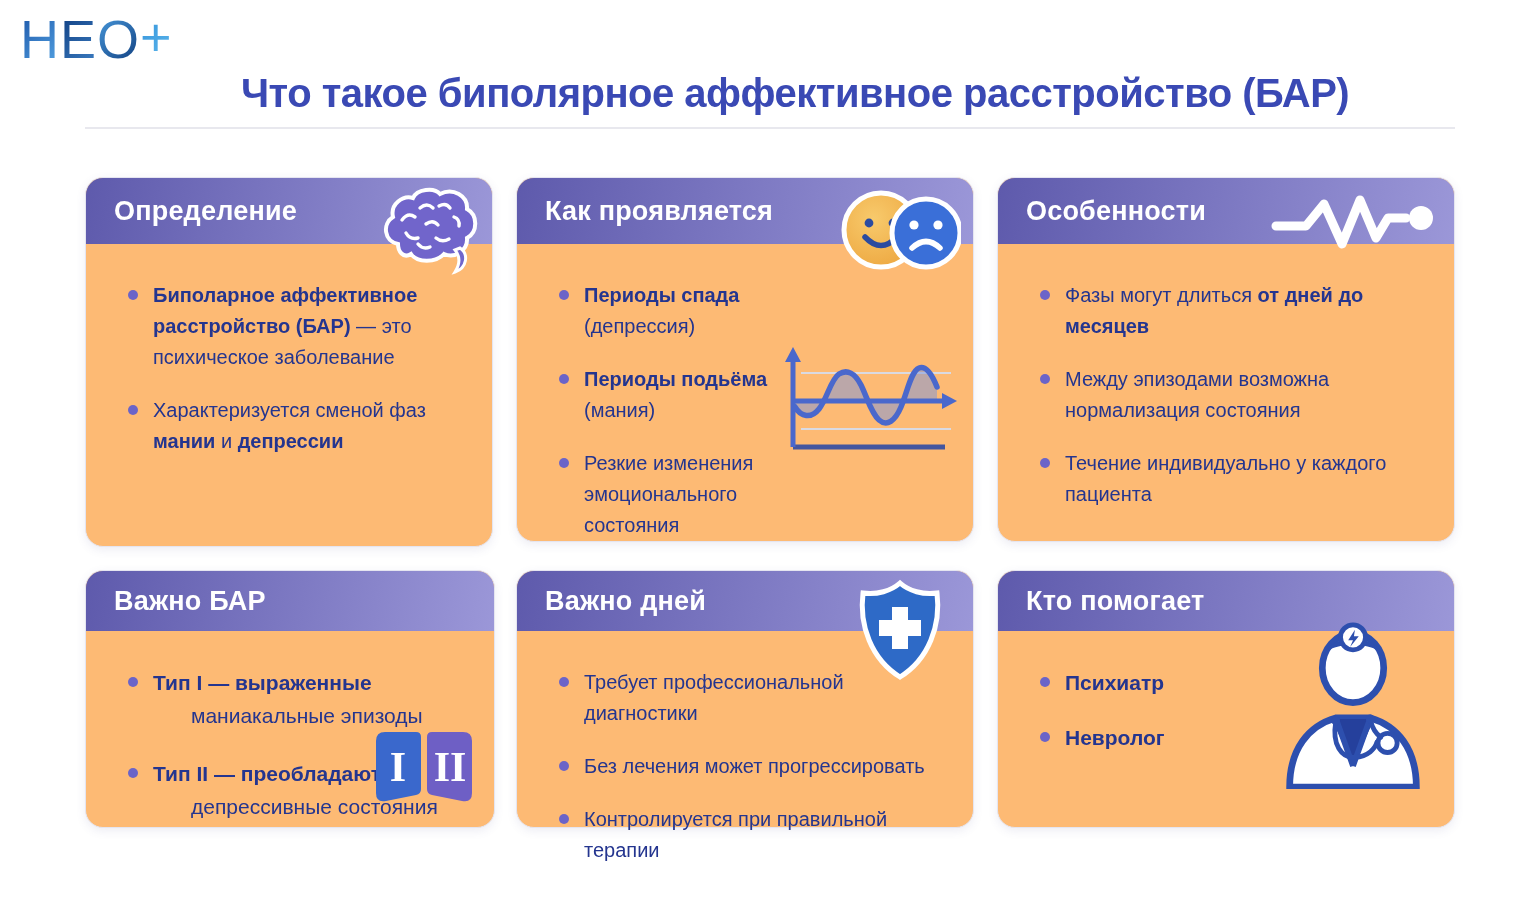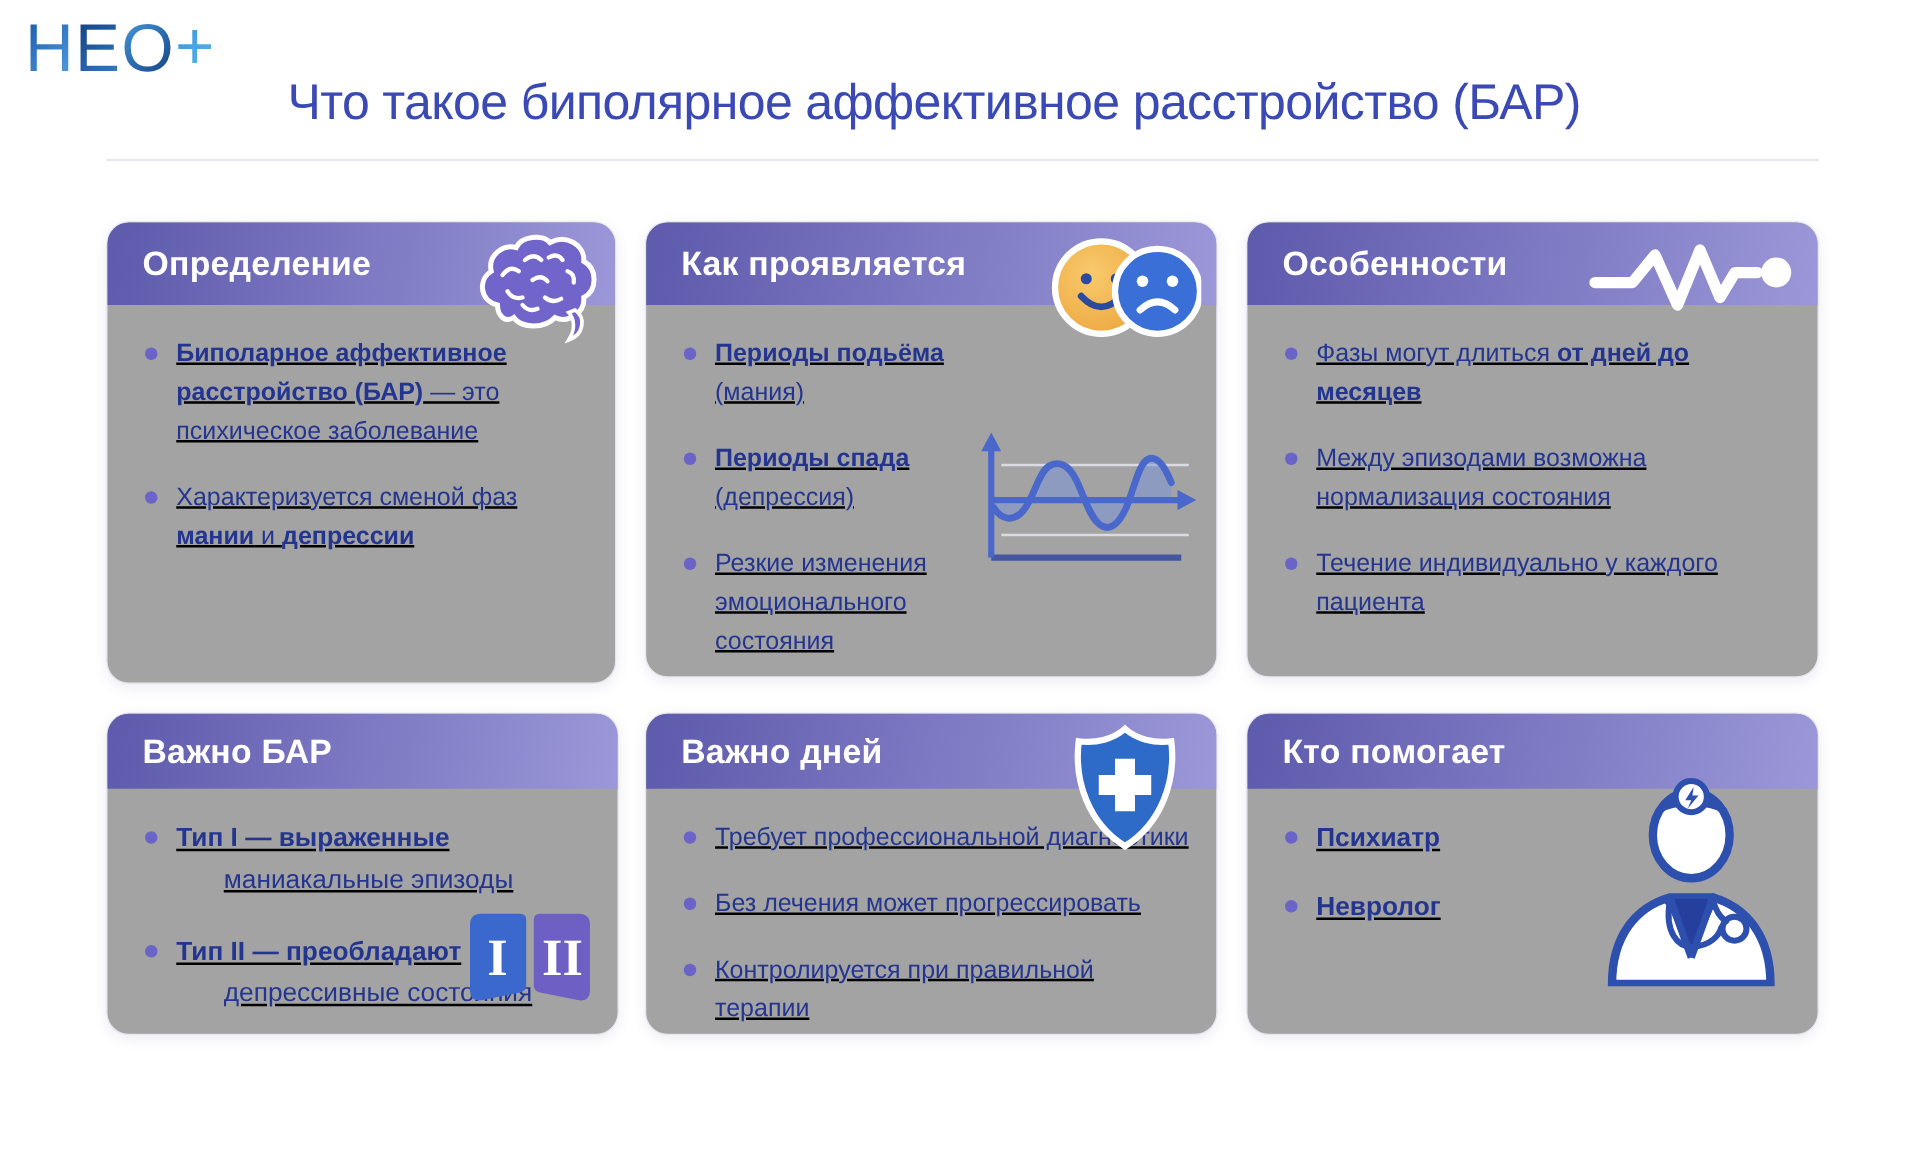--- a/index.html
+++ b/index.html
@@ -16,48 +16,48 @@
   }
   .logo span{
     background-clip:text;-webkit-background-clip:text;color:transparent;
     text-shadow:none;display:inline-block;
   }
   .logo .l0{background-image:linear-gradient(135deg,#1c56a8,#55a4e4);}
   .logo .l1{background-image:linear-gradient(135deg,#0f3d80,#3d7fc4);}
   .logo .l2{background-image:linear-gradient(135deg,#4a9de0,#0e3a7a);}
   .logo .l3{background-image:linear-gradient(135deg,#2f8fd8,#62bbee);transform:translateY(-2px);}
   .page-title{
-    position:absolute;left:226px;top:56px;margin:4px;
-    font-size:40px;font-weight:400;color:#3a49b4;letter-spacing:-0.5px;
+    position:absolute;left:226px;top:56px;margin:15px;
+    font-size:40px;font-weight:700;color:#3a49b4;letter-spacing:-0.5px;
   }
   .divider{
     position:absolute;left:85px;top:127px;width:1370px;height:2px;
     background:#e8e8ee;
   }
   
   .card{
-    position:absolute;background:#a3a3a3;
+    position:absolute;background:#fdba74;
     border:1px solid #e5e5f0;border-radius:18px;
     box-shadow:0 3px 10px rgba(80,80,150,.10);
   }
   .card-header{
     position:relative;z-index:1;
     background:linear-gradient(100deg,#5e5aac 0%,#9b97d8 100%);
     border-radius:17px 17px 0 0;
     display:flex;align-items:center;
   }
   .row1 .card-header{height:66px;}
   .row2 .card-header{height:60px;}
   .card-title{
     margin:0 0 0 28px;color:#ffffff;font-size:27px;font-weight:700;letter-spacing:.2px;
   }
   .icon{position:absolute;z-index:3;}
   .bullets{
     position:relative;z-index:2;
-    list-style:none;margin:0;padding:24px 20px 0 30px;text-decoration:underline;
+    list-style:none;margin:12px;padding:24px 20px 0 30px;
   }
   .bullet{display:flex;margin-bottom:22px;}
   .dot{flex:0 0 10px;width:10px;height:10px;margin:10px 15px 0 0;border-radius:50%;background:#6b64c8;}
   .btext{
     font-size:20px;line-height:1.55;color:#24358f;
   }
   .btext .bold{font-weight:700;}
   .btext .indent{padding-left:38px;}
   .card-manifest .btext{max-width:250px;}
   .card-types .bullet{margin-bottom:26px;}
@@ -130,25 +130,25 @@
       <path d="M28,49 Q44,66 60,49" stroke="#2a4ba0" stroke-width="5.5" fill="none" stroke-linecap="round"></path>
       <circle cx="89" cy="45" r="34" fill="#3a6fd8" stroke="#ffffff" stroke-width="5"></circle>
       <circle cx="77" cy="37" r="4.6" fill="#ffffff"></circle>
       <circle cx="101" cy="37" r="4.6" fill="#ffffff"></circle>
       <path d="M75,60 Q89,47 103,60" stroke="#ffffff" stroke-width="5.5" fill="none" stroke-linecap="round"></path>
     </svg>
   </div>
   <ul class="bullets">
       <li class="bullet">
         <span class="dot"></span>
+        <div class="btext"><span class="bold">Периоды спада</span><span> (депрессия)</span></div>
+      </li>
+      <li class="bullet">
+        <span class="dot"></span>
         <div class="btext"><span class="bold">Периоды подьёма</span><span> (мания)</span></div>
-      </li>
-      <li class="bullet">
-        <span class="dot"></span>
-        <div class="btext"><span class="bold">Периоды спада</span><span> (депрессия)</span></div>
       </li>
       <li class="bullet">
         <span class="dot"></span>
         <div class="btext"><span>Резкие изменения эмоционального состояния</span></div>
       </li>
     </ul>
   <div class="chart-pos">
     <svg width="186" height="112" viewBox="0 0 186 112">
       <line x1="22" y1="30" x2="172" y2="30" stroke="#dadae2" stroke-width="2"></line>
       <line x1="22" y1="86" x2="172" y2="86" stroke="#dadae2" stroke-width="2"></line>

